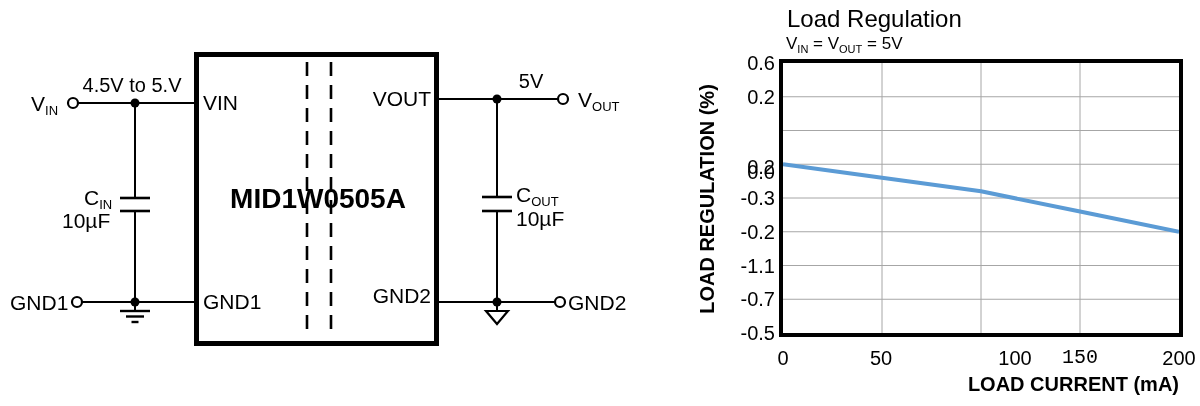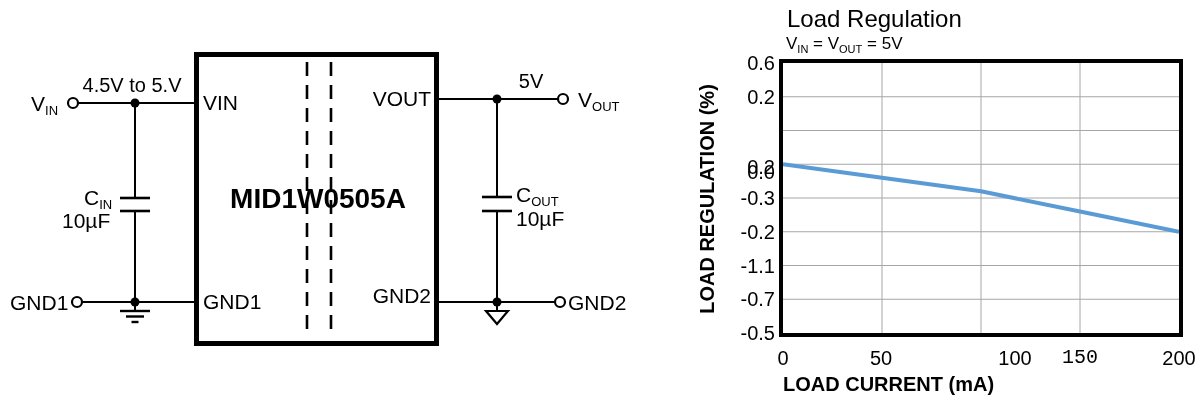--- a/index.html
+++ b/index.html
@@ -24,21 +24,21 @@
   .plot{
     position:absolute;left:779px;top:59px;width:396px;height:270px;
     border:4px solid #000;box-sizing:content-box;background:#fff;
   }
   .plot svg{display:block;}
   .y-ticks{position:absolute;left:713px;top:63px;width:62px;height:270px;}
   .y-ticks span{position:absolute;right:0;width:100%;text-align:right;font-size:20px;line-height:24px;}
   .x-ticks{position:absolute;left:783px;top:346px;width:396px;height:24px;}
   .x-ticks span{position:absolute;transform:translateX(-50%);font-size:20px;line-height:24px;white-space:nowrap;}
   .x-axis-title{
-    position:absolute;left:783px;top:373px;width:396px;text-align:left;
+    position:absolute;left:783px;top:373px;width:396px;text-align:right;
     font-size:20px;font-weight:bold;white-space:nowrap;
   }
 </style>
 </head>
 <body>
 
 <div class="page">
 
   <svg class="circuit" width="700" height="406" viewBox="0 0 700 406">
 

